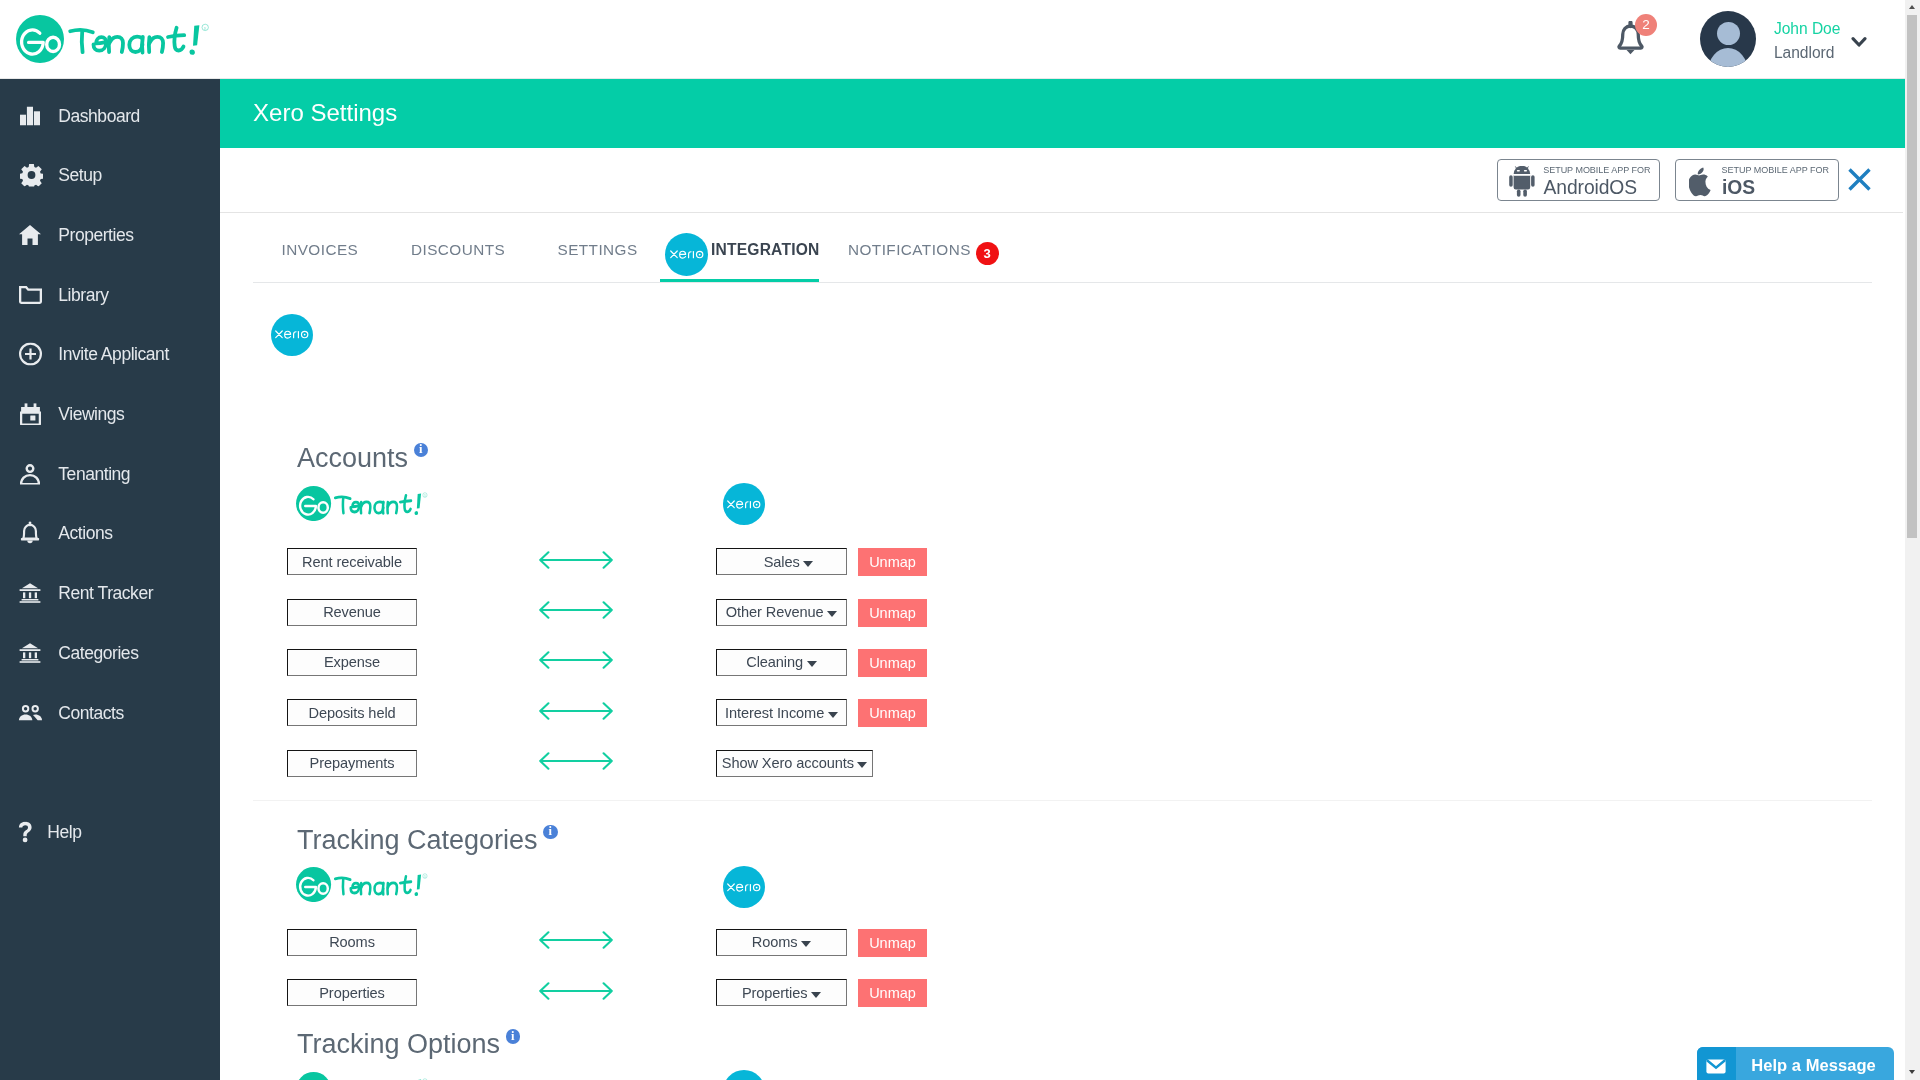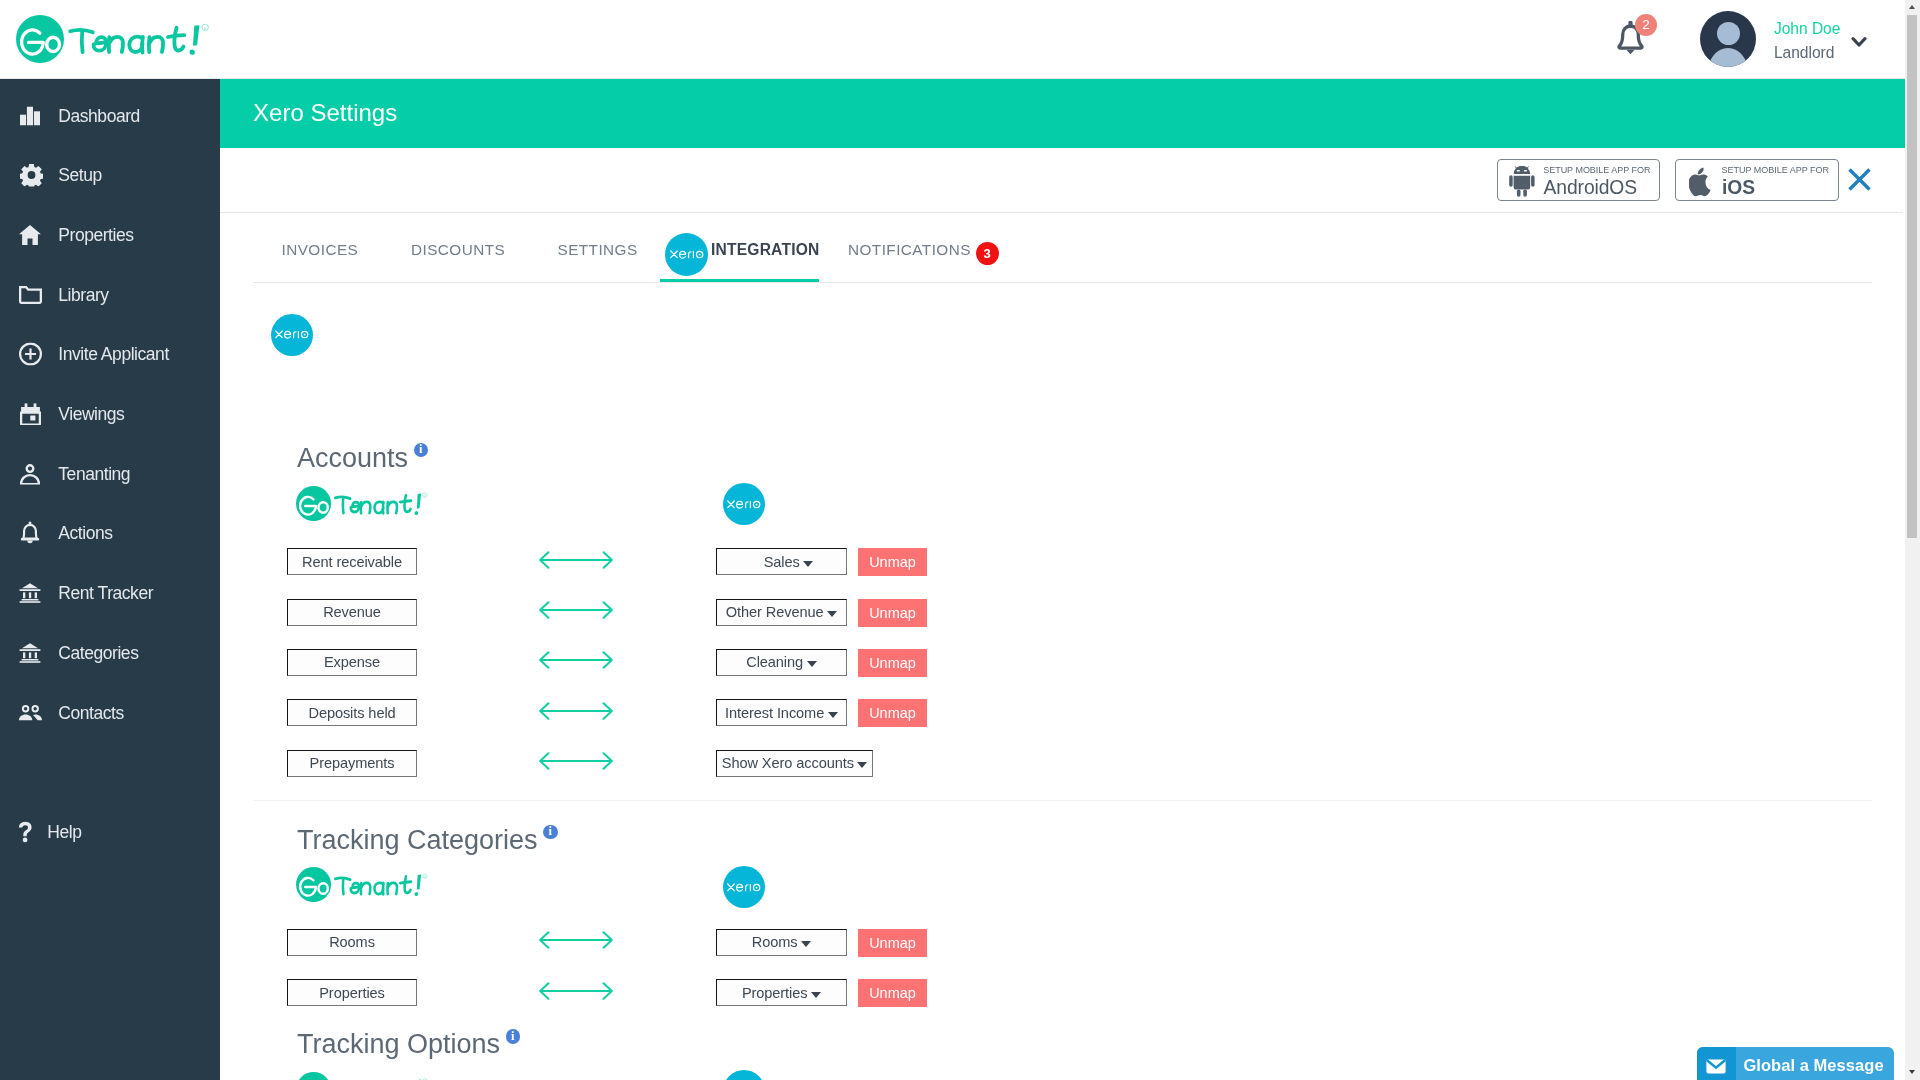--- a/index.html
+++ b/index.html
@@ -581,21 +581,21 @@
     </div>
   <div class="sec-divider"></div>
 
   <div class="chat">
     <span class="cico">
       <svg width="20" height="15" viewBox="0 0 20 15" style="position:relative;top:-1px;">
         <rect x="0.4" y="0.4" width="19.2" height="14.2" rx="2.0" fill="#fff"></rect>
         <path d="M1.0 1.2 10.0 8.6 19.0 1.2" fill="none" stroke="#1296d3" stroke-width="2.4"></path>
       </svg>
     </span>
-    <span class="clbl">Global a Message</span>
+    <span class="clbl">Help a Message</span>
   </div>
 
   <div class="sb">
     <div class="up">
         <div class="tri"></div>
       </div>
     <div class="thumb"></div>
     <div class="dn">
         <div class="tri"></div>
       </div>

